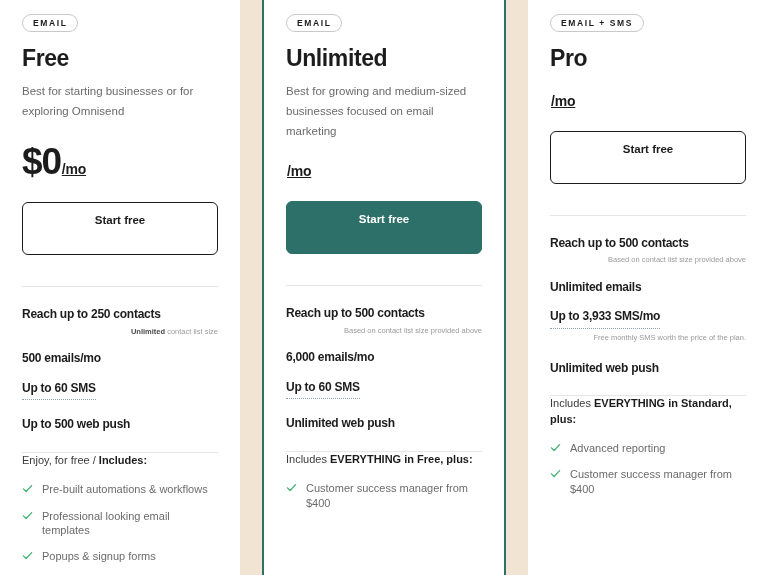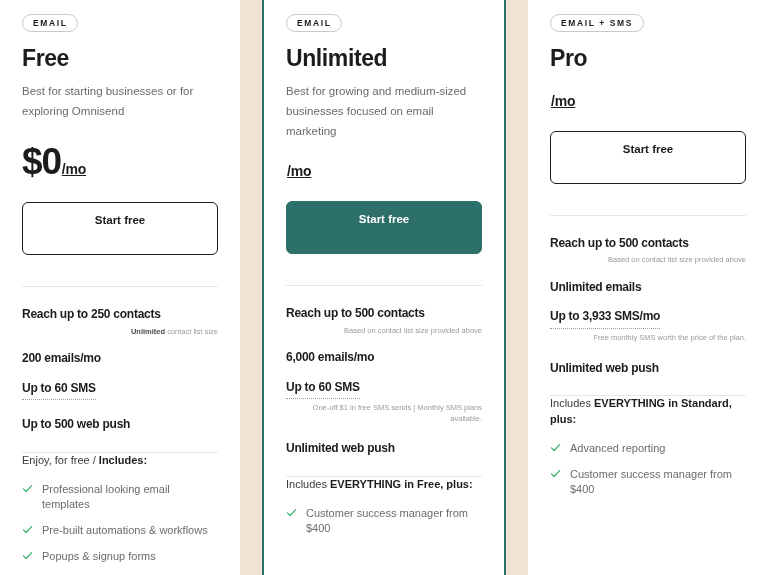--- a/index.html
+++ b/index.html
@@ -202,42 +202,42 @@
       <div class="plan-name">Free</div>
       <div class="plan-desc">Best for starting businesses or for exploring Omnisend</div>
       <div class="price-row">
         <span class="price-amount">$0</span>
         <span class="price-period">/mo</span>
       </div>
       <button class="cta-button">Start free</button>
       <div class="divider"></div>
       <div class="specs">
         <div class="spec-item"><div class="spec-title">Reach up to 250 contacts</div><div class="spec-sub"><span class="sub-strong">Unlimited</span><span> contact list size</span></div></div>
-        <div class="spec-item"><div class="spec-title">200 emails/mo</div></div>
+        <div class="spec-item"><div class="spec-title">500 emails/mo</div></div>
         <div class="spec-item has-dotted"><div class="spec-title dotted">Up to 60 SMS</div></div>
         <div class="spec-item"><div class="spec-title">Up to 500 web push</div></div>
       </div>
       <div class="divider lower"></div>
       <div class="includes-heading"><span>Enjoy, for free / </span><span class="strong">Includes:</span></div>
       <ul class="feature-list">
         <li class="feature-item">
           <span class="check-icon">
             <svg viewBox="0 0 16 16" fill="none" xmlns="http://www.w3.org/2000/svg">
               <path d="M2 8.6 L6 12.4 L14 3.8" stroke="currentColor" stroke-width="1.8" stroke-linecap="round" stroke-linejoin="round" fill="none"></path>
             </svg>
           </span>
+          <span>Pre-built automations &amp; workflows</span>
+        </li>
+        <li class="feature-item">
+          <span class="check-icon">
+            <svg viewBox="0 0 16 16" fill="none" xmlns="http://www.w3.org/2000/svg">
+              <path d="M2 8.6 L6 12.4 L14 3.8" stroke="currentColor" stroke-width="1.8" stroke-linecap="round" stroke-linejoin="round" fill="none"></path>
+            </svg>
+          </span>
           <span>Professional looking email templates</span>
-        </li>
-        <li class="feature-item">
-          <span class="check-icon">
-            <svg viewBox="0 0 16 16" fill="none" xmlns="http://www.w3.org/2000/svg">
-              <path d="M2 8.6 L6 12.4 L14 3.8" stroke="currentColor" stroke-width="1.8" stroke-linecap="round" stroke-linejoin="round" fill="none"></path>
-            </svg>
-          </span>
-          <span>Pre-built automations &amp; workflows</span>
         </li>
         <li class="feature-item">
           <span class="check-icon">
             <svg viewBox="0 0 16 16" fill="none" xmlns="http://www.w3.org/2000/svg">
               <path d="M2 8.6 L6 12.4 L14 3.8" stroke="currentColor" stroke-width="1.8" stroke-linecap="round" stroke-linejoin="round" fill="none"></path>
             </svg>
           </span>
           <span>Popups &amp; signup forms</span>
         </li>
       </ul>
@@ -248,21 +248,21 @@
       <div class="plan-name">Unlimited</div>
       <div class="plan-desc">Best for growing and medium-sized businesses focused on email marketing</div>
       <div class="price-row">
         <span class="price-period">/mo</span>
       </div>
       <button class="cta-button filled">Start free</button>
       <div class="divider"></div>
       <div class="specs">
         <div class="spec-item"><div class="spec-title">Reach up to 500 contacts</div><div class="spec-sub"><span>Based on contact list size provided above</span></div></div>
         <div class="spec-item"><div class="spec-title">6,000 emails/mo</div></div>
-        <div class="spec-item has-dotted"><div class="spec-title dotted">Up to 60 SMS</div><div class="spec-sub"><span>One-off $1 in free SMS sends | Monthly SMS plans available.</span></div></div>
+        <div class="spec-item has-dotted"><div class="spec-title dotted">Up to 60 SMS</div></div>
         <div class="spec-item"><div class="spec-title">Unlimited web push</div></div>
       </div>
       <div class="divider lower"></div>
       <div class="includes-heading"><span>Includes </span><span class="strong">EVERYTHING in Free, plus:</span></div>
       <ul class="feature-list">
         <li class="feature-item">
           <span class="check-icon">
             <svg viewBox="0 0 16 16" fill="none" xmlns="http://www.w3.org/2000/svg">
               <path d="M2 8.6 L6 12.4 L14 3.8" stroke="currentColor" stroke-width="1.8" stroke-linecap="round" stroke-linejoin="round" fill="none"></path>
             </svg>

